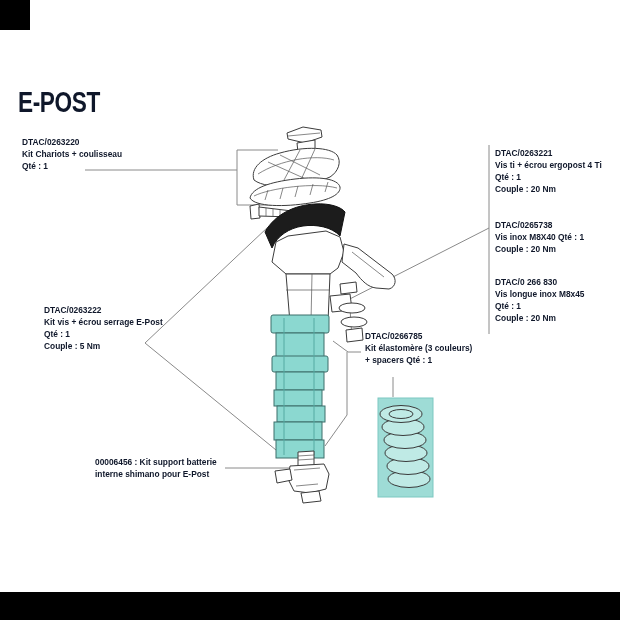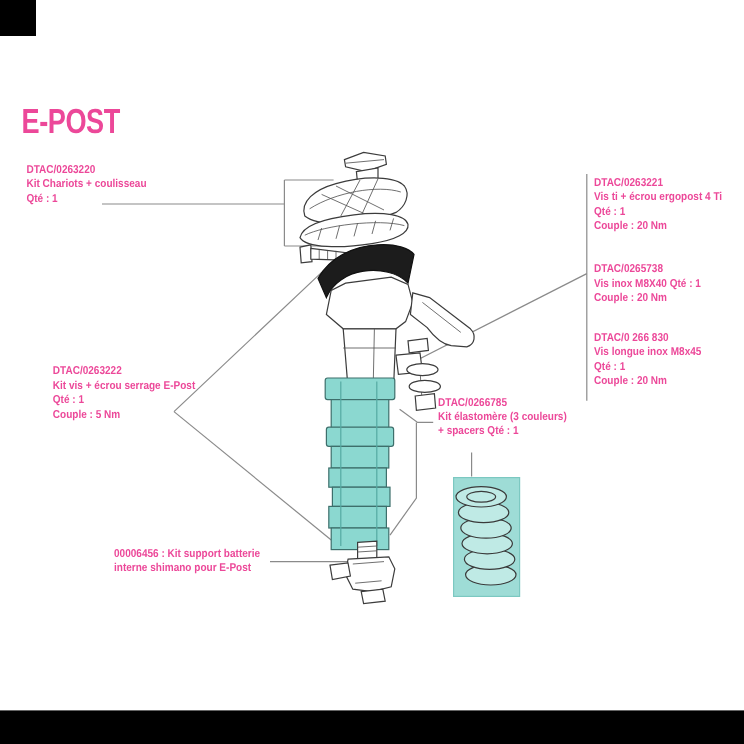--- a/index.html
+++ b/index.html
@@ -1,17 +1,17 @@
 <!DOCTYPE html>
 <html><head>
 <meta charset="utf-8">
 <style>
   html,body{margin:0;padding:0;}
   .page{position:relative;width:620px;height:620px;background:#ffffff;
-        font-family:"Liberation Sans",sans-serif;color:#ec4899;overflow:hidden;}
+        font-family:"Liberation Sans",sans-serif;color:#0f172a;overflow:hidden;}
   .artifact{position:absolute;background:#000;}
   .artifact.tl{left:0;top:0;width:30px;height:30px;}
   .artifact.bottom{left:0;top:592px;width:620px;height:28px;}
   .title{position:absolute;left:18px;top:86px;font-size:29px;font-weight:bold;
          letter-spacing:-0.5px;transform:scaleX(0.78);transform-origin:left top;}
   .lbl{position:absolute;font-weight:bold;font-size:9.5px;line-height:12px;
        white-space:nowrap;transform:scaleX(0.88);transform-origin:left top;}
   .lbl span{display:block;}
   .lbl-kit-chariots{left:22px;top:136px;}
   .lbl-vis-ti{left:495px;top:147px;}

